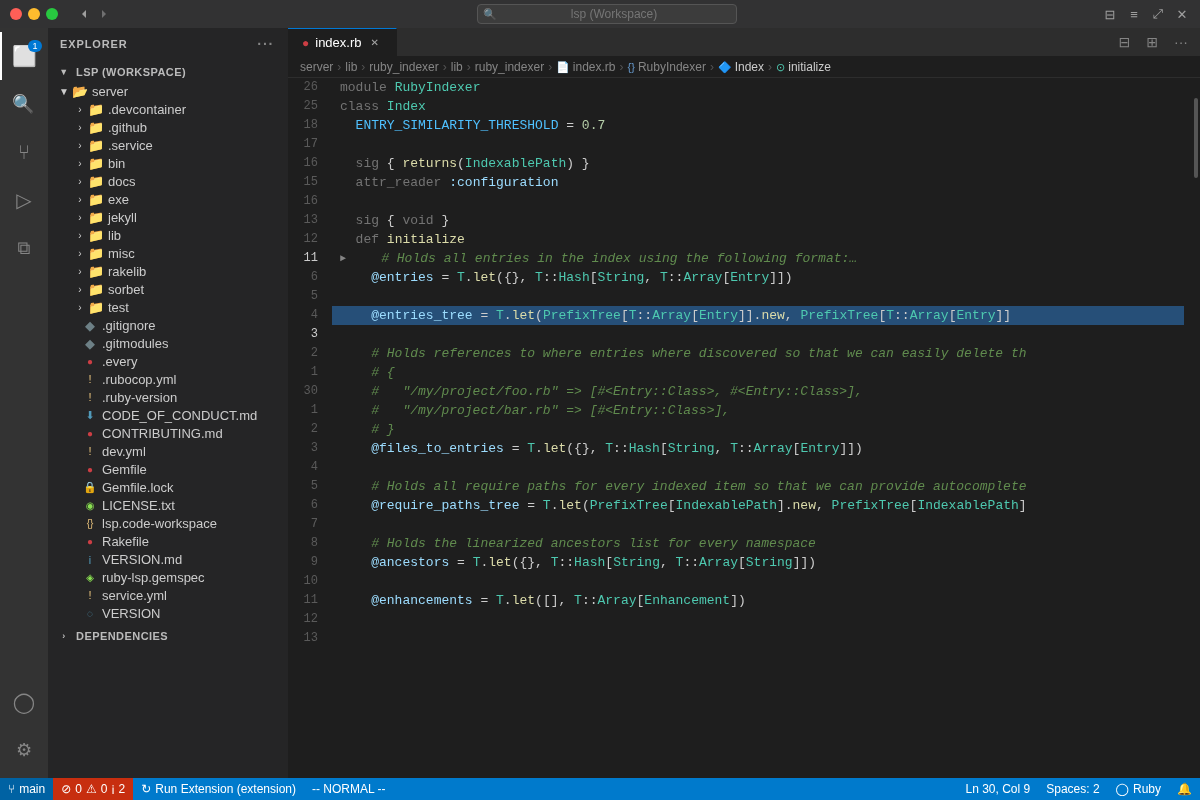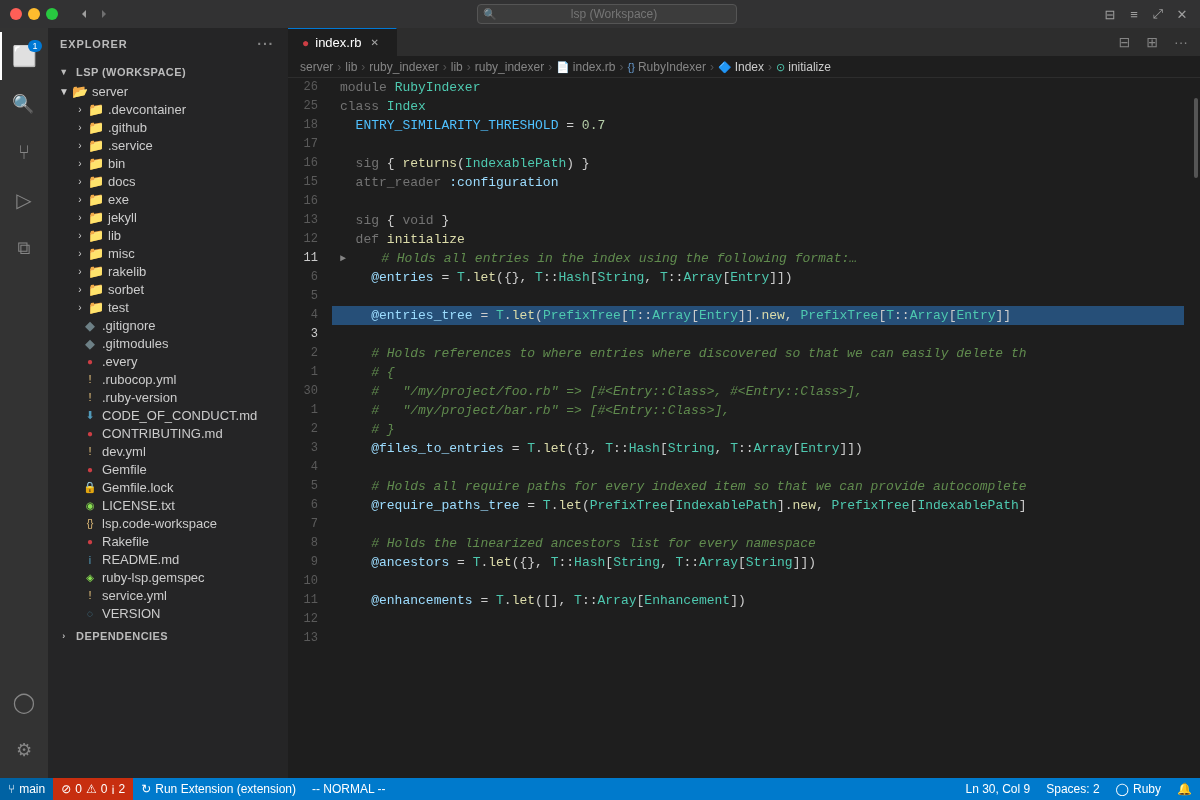--- a/index.html
+++ b/index.html
@@ -581,21 +581,21 @@
         <span class="tree-label">lsp.code-workspace</span>
       </div>
 
       <div class="tree-item" style="padding-left:34px;">
         <span class="tree-icon" style="color:#cc3e44;font-size:10px;">●</span>
         <span class="tree-label">Rakefile</span>
       </div>
 
       <div class="tree-item" style="padding-left:34px;">
         <span class="tree-icon" style="color:#519aba;font-size:11px;">ℹ</span>
-        <span class="tree-label">README.md</span>
+        <span class="tree-label">VERSION.md</span>
       </div>
 
       <div class="tree-item" style="padding-left:34px;">
         <span class="tree-icon" style="color:#89e051;font-size:10px;">◈</span>
         <span class="tree-label">ruby-lsp.gemspec</span>
       </div>
 
       <div class="tree-item" style="padding-left:34px;">
         <span class="tree-icon" style="color:#e5c07b;font-size:11px;">!</span>
         <span class="tree-label">service.yml</span>

